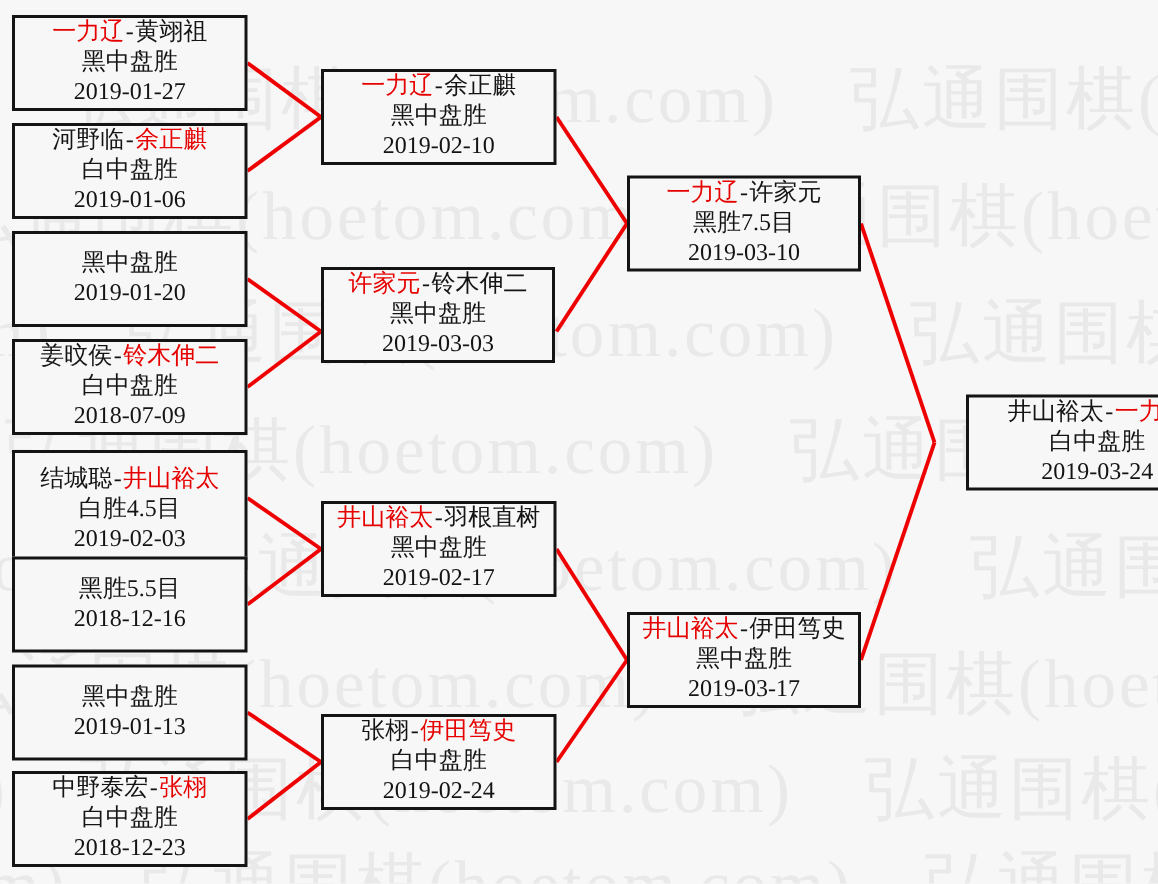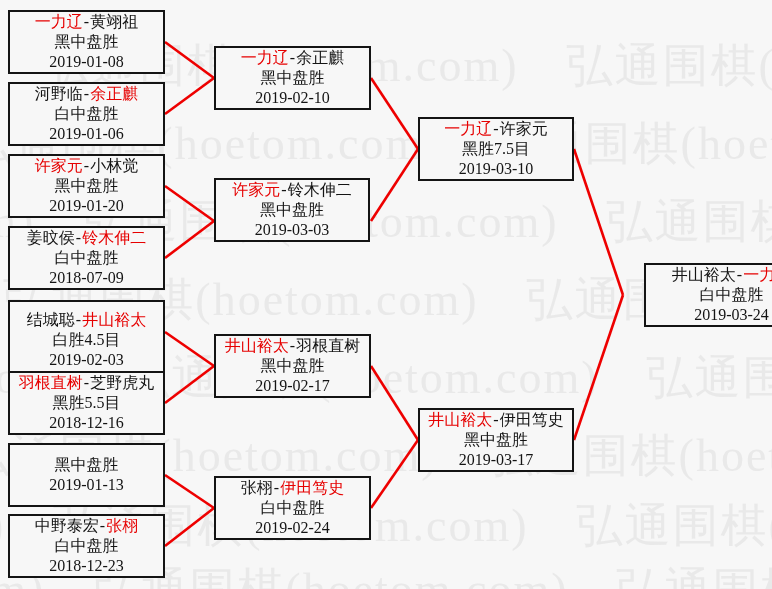--- a/index.html
+++ b/index.html
@@ -76,44 +76,42 @@
     <line x1="371" y1="221" x2="418" y2="149"></line>
     <line x1="371" y1="366" x2="418" y2="440"></line>
     <line x1="371" y1="508" x2="418" y2="440"></line>
     <line x1="574" y1="149" x2="623" y2="295"></line>
     <line x1="574" y1="440" x2="623" y2="295"></line>
   </svg>
 
   <div class="box" style="left:8px;top:10px;width:157px;height:64px">
     <div class="players"><span class="p1 win">一力辽</span><span class="dash">-</span><span class="p2">黄翊祖</span></div>
     <div class="result">黑中盘胜</div>
-    <div class="date">2019-01-08</div>
+    <div class="date">2019-01-27</div>
   </div>
   <div class="box" style="left:8px;top:82px;width:157px;height:64px">
     <div class="players"><span class="p1">河野临</span><span class="dash">-</span><span class="p2 win">余正麒</span></div>
     <div class="result">白中盘胜</div>
     <div class="date">2019-01-06</div>
   </div>
   <div class="box" style="left:8px;top:154px;width:157px;height:64px">
-    <div class="players"><span class="p1 win">许家元</span><span class="dash">-</span><span class="p2">小林觉</span></div>
     <div class="result">黑中盘胜</div>
     <div class="date">2019-01-20</div>
   </div>
   <div class="box" style="left:8px;top:226px;width:157px;height:64px">
     <div class="players"><span class="p1">姜旼侯</span><span class="dash">-</span><span class="p2 win">铃木伸二</span></div>
     <div class="result">白中盘胜</div>
     <div class="date">2018-07-09</div>
   </div>
   <div class="box" style="left:8px;top:300px;width:157px;height:80px">
     <div class="players"><span class="p1">结城聪</span><span class="dash">-</span><span class="p2 win">井山裕太</span></div>
     <div class="result">白胜4.5目</div>
     <div class="date">2019-02-03</div>
   </div>
   <div class="box" style="left:8px;top:371px;width:157px;height:64px">
-    <div class="players"><span class="p1 win">羽根直树</span><span class="dash">-</span><span class="p2">芝野虎丸</span></div>
     <div class="result">黑胜5.5目</div>
     <div class="date">2018-12-16</div>
   </div>
   <div class="box" style="left:8px;top:443px;width:157px;height:64px">
     <div class="result">黑中盘胜</div>
     <div class="date">2019-01-13</div>
   </div>
   <div class="box" style="left:8px;top:514px;width:157px;height:64px">
     <div class="players"><span class="p1">中野泰宏</span><span class="dash">-</span><span class="p2 win">张栩</span></div>
     <div class="result">白中盘胜</div>

